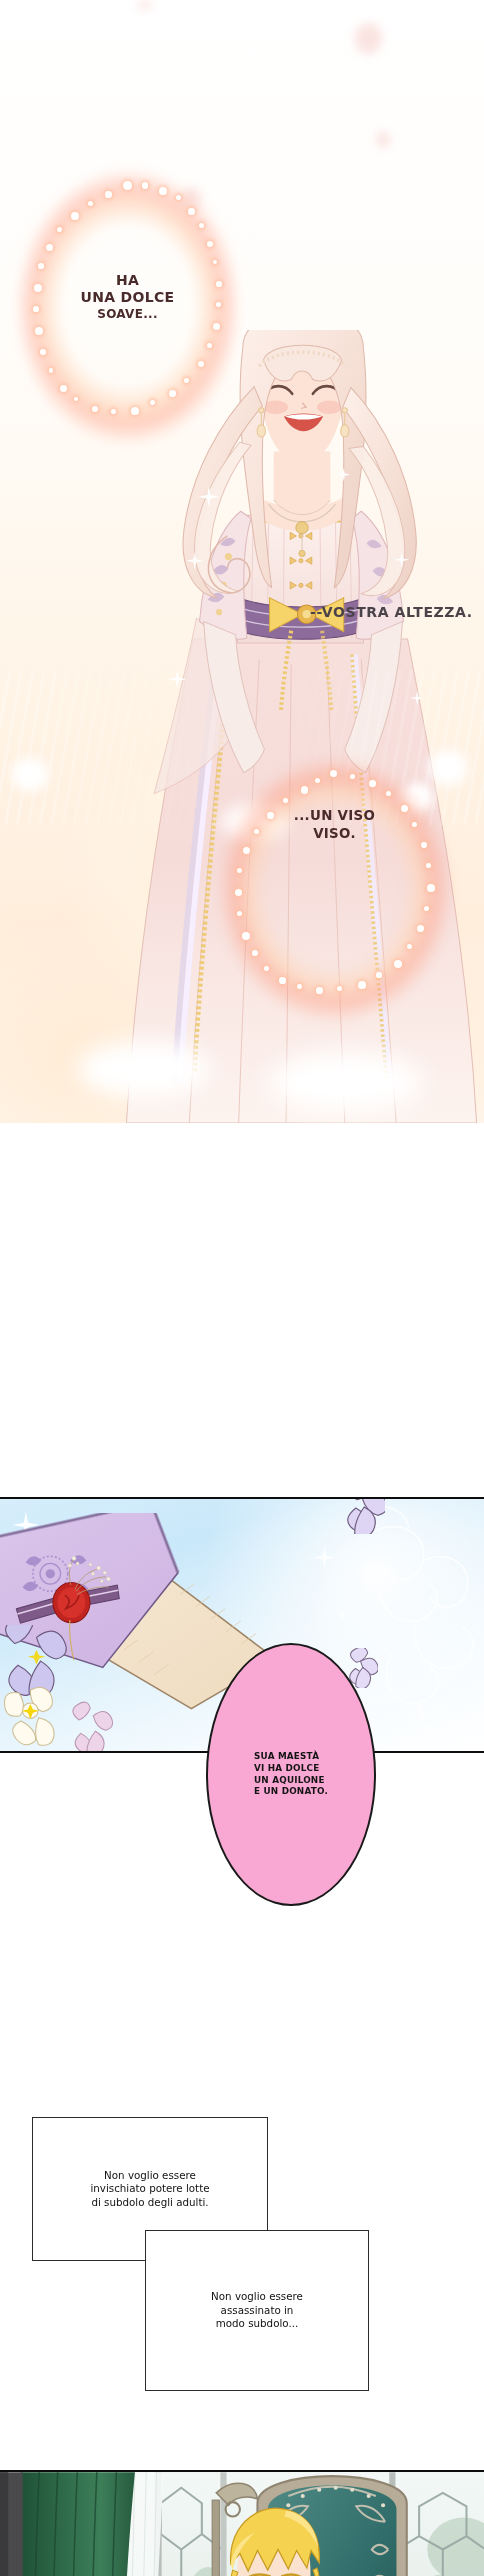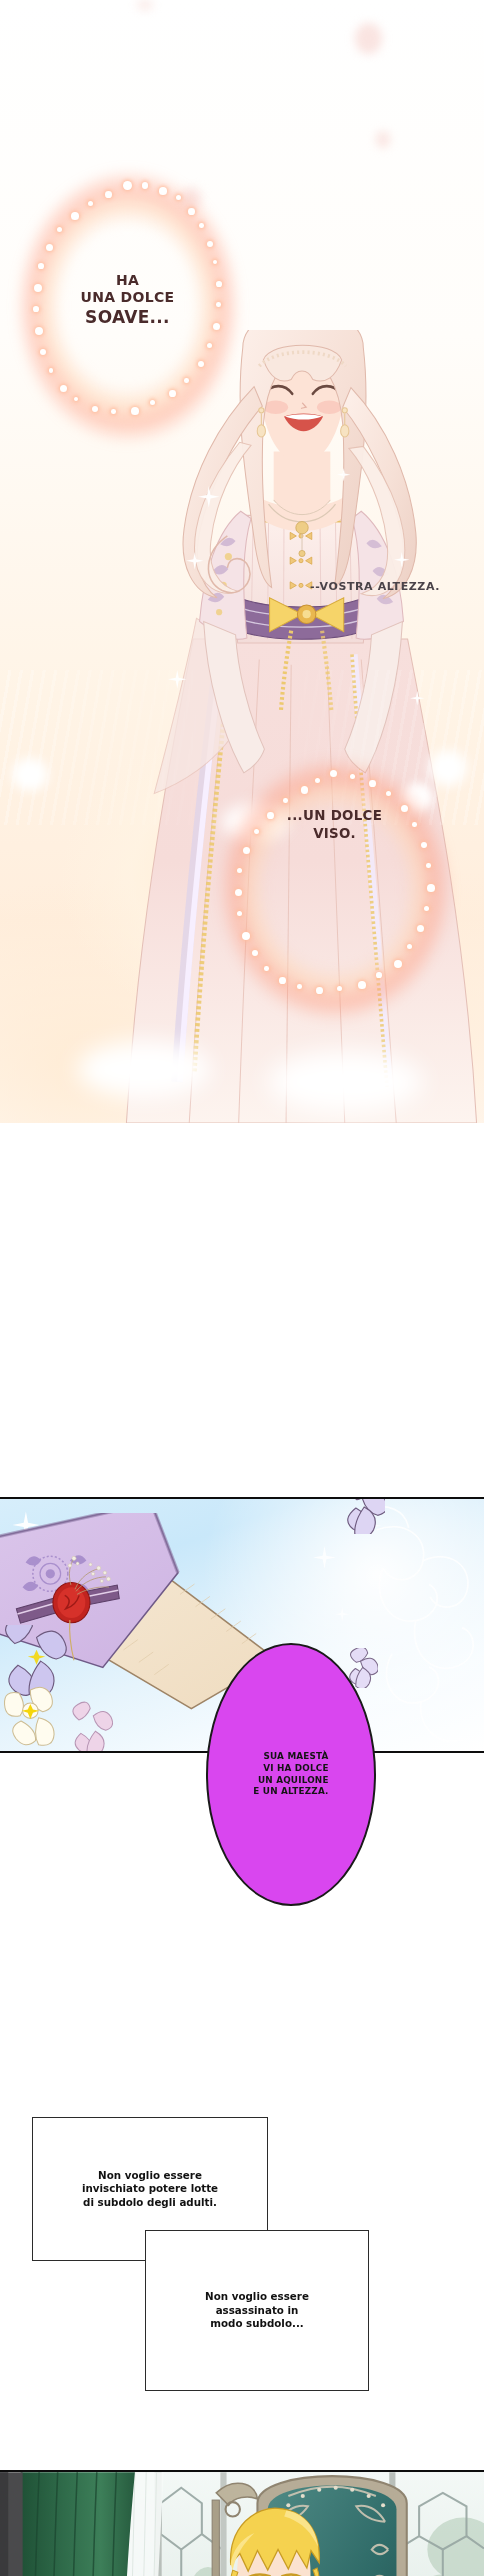--- a/index.html
+++ b/index.html
@@ -71,45 +71,45 @@
     border-bottom:2.6px solid #0d0d0d;
     background:
       radial-gradient(circle at 78% 30%, rgba(255,255,255,.95) 0%, rgba(255,255,255,0) 42%),
       linear-gradient(160deg,#d7eefb 0%, #c9e8fa 26%, #e6f4fc 55%, #f7fcff 78%, #ffffff 100%);
   }
   .env-shape { position:absolute; }
 
   
   .bubble-oval {
     position:absolute;
-    background:#d946ef;
+    background:#f9a8d4;
     border:2.1px solid #1a1a1a;
     border-radius:50%;
     display:flex; align-items:center; justify-content:center;
-    text-align:right;
+    text-align:left;
     z-index:40;
   }
   .bubble-oval .txt{
     font-family:"DejaVu Sans", sans-serif;
     font-weight:700;
     color:#141414;
     line-height:1.34;
     letter-spacing:0.2px;
   }
 
   
   .cap-box {
     position:absolute; background:#ffffff;
     border:1.5px solid #2b2b2b;
     display:flex; align-items:center; justify-content:center;
     text-align:center; z-index:45;
   }
   .cap-box .txt{
     font-family:"DejaVu Sans", sans-serif;
-    font-weight:700; color:#111;
+    font-weight:400; color:#111;
     line-height:1.3;
   }
 
   
   #panel-desk{
     position:absolute; left:0; top:2470px; width:484px; height:344px;
     overflow:hidden;
     border-top:2.6px solid #0d0d0d; border-bottom:2.6px solid #0d0d0d;
     background: linear-gradient(180deg,#e9f0ec 0%, #dfe9e4 40%, #d9e4de 62%, #d9e4de 64%, #4a3222 64.5%, #3a2518 100%);
   }
@@ -157,21 +157,21 @@
       <div class="pearl" style="left:2.1px;top:99px;width:8.2px;height:8.2px;"></div>
       <div class="pearl" style="left:6.2px;top:78px;width:5.7px;height:5.7px;"></div>
       <div class="pearl" style="left:14px;top:59px;width:7.2px;height:7.2px;"></div>
       <div class="pearl" style="left:25px;top:42px;width:5.2px;height:5.2px;"></div>
       <div class="pearl" style="left:39px;top:27px;width:7.7px;height:7.7px;"></div>
       <div class="pearl" style="left:56px;top:15.5px;width:5.2px;height:5.2px;"></div>
       <div class="pearl" style="left:73px;top:6.2px;width:6.7px;height:6.7px;"></div>
 
       <div class="ring-text" style="top:87px;font-size:14px;">HA</div>
       <div class="ring-text" style="top:104px;font-size:14px;">UNA DOLCE</div>
-      <div class="ring-text" style="top:122px;font-size:17px;">SOAVE...</div>
+      <div class="ring-text" style="top:122px;font-size:12px;">SOAVE...</div>
     </div>
 
     <div id="princess">
       <svg width="361" height="793" viewBox="0 0 700 1540" xmlns="http://www.w3.org/2000/svg">
         <defs>
           <linearGradient id="gSkirt" x1="0" y1="0" x2="0" y2="1">
             <stop offset="0%" stop-color="#f7dfdc"></stop>
             <stop offset="46%" stop-color="#f6dcd9"></stop>
             <stop offset="100%" stop-color="#fdf4ef"></stop>
           </linearGradient>
@@ -332,22 +332,22 @@
          opacity:.55; mask-image:linear-gradient(90deg,rgba(0,0,0,.9),rgba(0,0,0,0) 42%, rgba(0,0,0,0) 60%, rgba(0,0,0,.85));
          -webkit-mask-image:linear-gradient(90deg,rgba(0,0,0,.9),rgba(0,0,0,0) 42%, rgba(0,0,0,0) 60%, rgba(0,0,0,.85));"></div>
 
     <div class="sparkle" style="left:12.4px;top:758px;width:36px;height:33px;filter:blur(5.2px);"></div>
     <div class="sparkle" style="left:429px;top:750px;width:38px;height:36px;filter:blur(5.7px);"></div>
     <div class="sparkle" style="left:222px;top:804px;width:67px;height:36px;filter:blur(7.2px);"></div>
     <div class="sparkle" style="left:402px;top:783px;width:31px;height:29px;filter:blur(4.6px);"></div>
     <div class="sparkle" style="left:77px;top:1041px;width:134px;height:57px;filter:blur(11.3px);"></div>
     <div class="sparkle" style="left:268px;top:1051px;width:155px;height:62px;filter:blur(12.4px);"></div>
 
-    <div style="position:absolute;left:310px;top:580px;font-family:'DejaVu Sans',sans-serif;font-weight:700;
-                font-size:11px;color:#4a4349;letter-spacing:0.6px;z-index:20;white-space:nowrap;">--VOSTRA ALTEZZA.</div>
+    <div style="position:absolute;left:310px;top:604px;font-family:'DejaVu Sans',sans-serif;font-weight:700;
+                font-size:14px;color:#4a4349;letter-spacing:0.6px;z-index:20;white-space:nowrap;">--VOSTRA ALTEZZA.</div>
 
     <div class="pearl-ring" style="left:234px;top:773px;width:201px;height:232px;">
       <div class="glow"></div>
       <div class="pearl" style="left:96px;top:-3.1px;width:7.2px;height:7.2px;"></div>
       <div class="pearl" style="left:116px;top:1px;width:5.2px;height:5.2px;"></div>
       <div class="pearl" style="left:135px;top:7.2px;width:6.7px;height:6.7px;"></div>
       <div class="pearl" style="left:152px;top:17.5px;width:5.2px;height:5.2px;"></div>
       <div class="pearl" style="left:167px;top:32px;width:7.2px;height:7.2px;"></div>
       <div class="pearl" style="left:178px;top:49px;width:4.6px;height:4.6px;"></div>
       <div class="pearl" style="left:187px;top:69px;width:6.2px;height:6.2px;"></div>
@@ -369,21 +369,21 @@
       <div class="pearl" style="left:3.1px;top:138px;width:5.2px;height:5.2px;"></div>
       <div class="pearl" style="left:1px;top:116px;width:7.2px;height:7.2px;"></div>
       <div class="pearl" style="left:3.1px;top:95px;width:5.2px;height:5.2px;"></div>
       <div class="pearl" style="left:9.3px;top:74px;width:7.2px;height:7.2px;"></div>
       <div class="pearl" style="left:19.6px;top:56px;width:5.2px;height:5.2px;"></div>
       <div class="pearl" style="left:33px;top:39px;width:6.7px;height:6.7px;"></div>
       <div class="pearl" style="left:49px;top:25px;width:4.6px;height:4.6px;"></div>
       <div class="pearl" style="left:67px;top:13.4px;width:7.2px;height:7.2px;"></div>
       <div class="pearl" style="left:81px;top:5.2px;width:5.2px;height:5.2px;"></div>
 
-      <div class="ring-text" style="top:35px;font-size:13.4px;">...UN DOLCE</div>
+      <div class="ring-text" style="top:35px;font-size:13.4px;">...UN VISO</div>
       <div class="ring-text" style="top:53px;font-size:13.4px;">VISO.</div>
     </div>
   </div>
 
   <div id="panel-letter">
 
     <div class="star4" style="left:12.4px;top:12.4px;width:27px;height:27px;"></div>
     <div class="star4" style="left:62px;top:33px;width:15.5px;height:15.5px;opacity:.7;"></div>
     <div class="star4" style="left:313px;top:47px;width:23px;height:23px;opacity:.8;"></div>
     <div class="star4" style="left:335px;top:108px;width:14.4px;height:14.4px;opacity:.7;"></div>
@@ -511,21 +511,21 @@
         <path d="M44 38 q22 12 13 31 q-10 18 -26 6 q-2 -18 13 -37 z"></path>
       </g>
     </svg>
   </div>
 
   <div class="bubble-oval" style="left:206px;top:1643px;width:170px;height:263px;">
     <div class="txt" style="font-size:8.8px;">
       <div>SUA MAESTÀ</div>
       <div>VI HA DOLCE</div>
       <div>UN AQUILONE</div>
-      <div>E UN ALTEZZA.</div>
+      <div>E UN DONATO.</div>
     </div>
   </div>
 
   <div class="cap-box" style="left:32px;top:2117px;width:236px;height:144px;">
     <div class="txt" style="font-size:10.3px;">
       <div>Non voglio essere</div>
       <div>invischiato potere lotte</div>
       <div>di subdolo degli adulti.</div>
     </div>
   </div>

